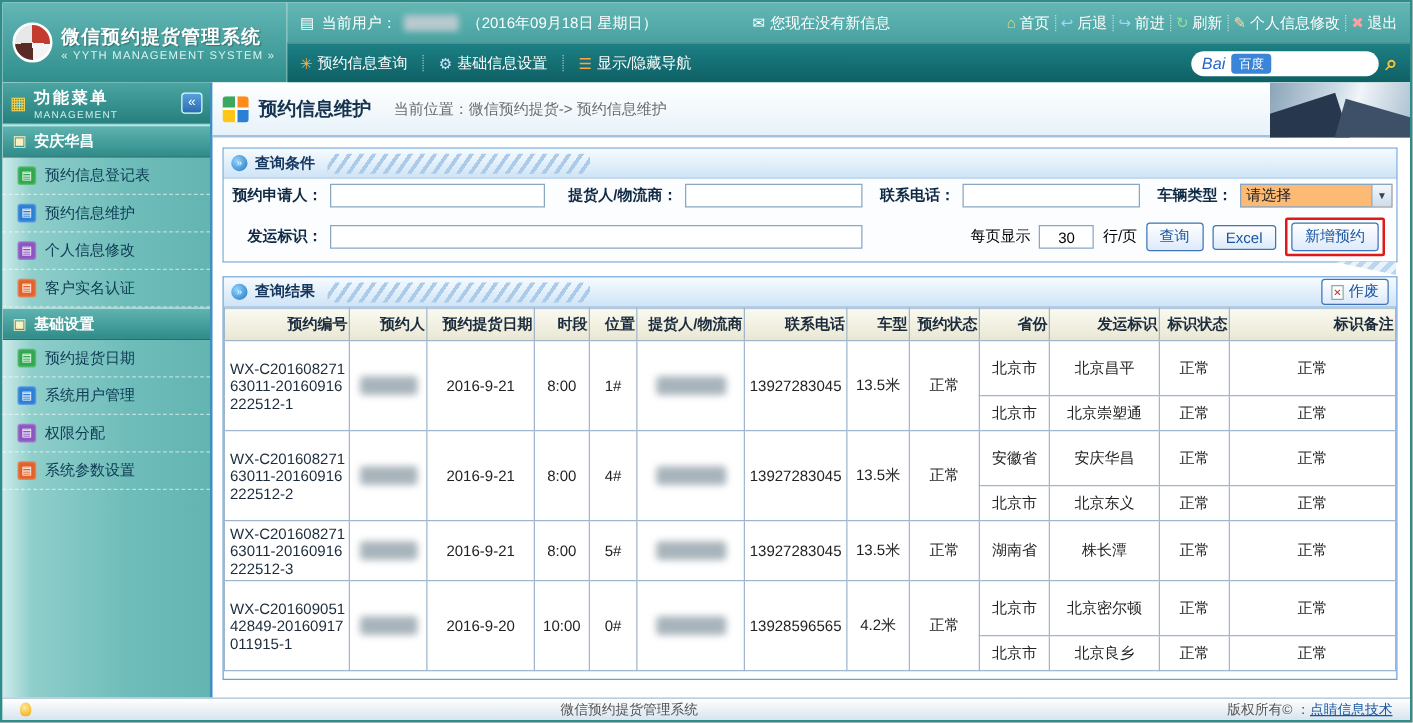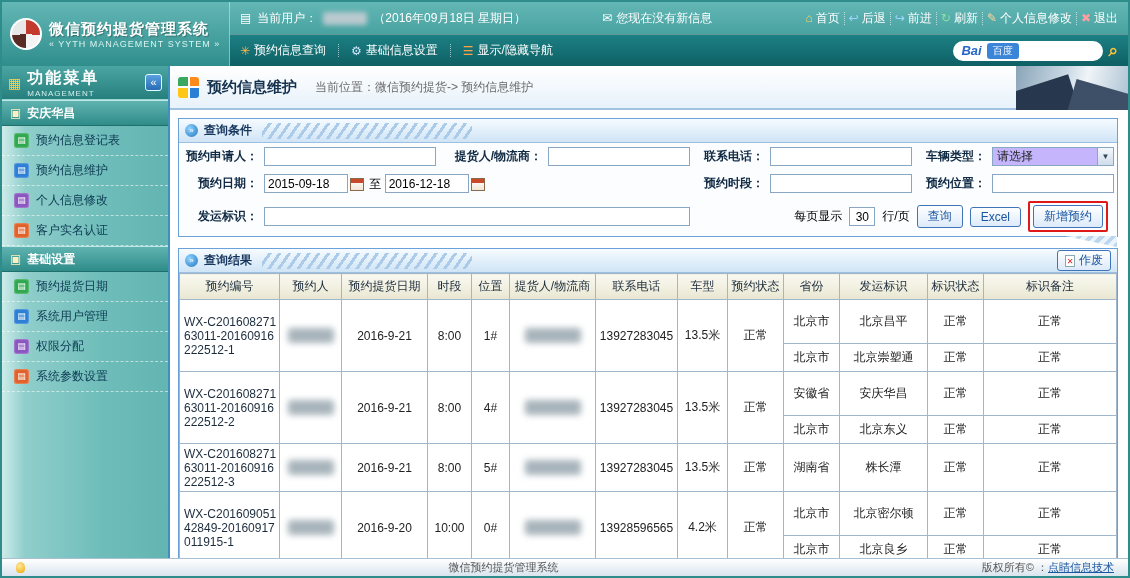--- a/index.html
+++ b/index.html
@@ -23,31 +23,31 @@
   .blur { background:#b9c9cf; border-radius:2px; filter:blur(2.5px); }
   .blur.user { width:44px; height:13px; }
   .vsep { width:1px; height:13px; border-left:1px dotted rgba(255,255,255,.6); margin:0 4px; }
   .navlink { display:flex; align-items:center; gap:3px; cursor:pointer; white-space:nowrap; }
   .msg-block { display:flex; align-items:center; gap:4px; margin-left:70px; }
   .nav-cluster { margin-left:auto; display:flex; align-items:center; }
   .menubar-item { display:flex; align-items:center; gap:4px; cursor:pointer; white-space:nowrap; }
   .baidu-wrap { margin-left:auto; display:flex; align-items:center; gap:5px; }
   .baidu-box { width:150px; height:20px; background:#fff; border-radius:10px; display:flex; align-items:center;
                gap:5px; padding:0 8px; cursor:pointer; }
-  .baidu-bai { color:#2766c8; font-weight:bold; font-style:italic; font-size:13px; }
+  .baidu-bai { color:#2766c8; font-weight:normal; font-style:italic; font-size:13px; }
   .baidu-badge { background:#3b85d8; color:#fff; border-radius:3px; font-size:10px; padding:1px 6px; }
   .magnifier { color:#f3c83d; font-size:17px; font-weight:bold; cursor:pointer; text-shadow:0 0 1px #345; }
 
   
   .sidebar { position:absolute; left:0; top:64px; bottom:18px; width:166px;
              background:linear-gradient(90deg,#cdecea,#8fcecb 14%,#6fbdba 60%,#63b5b2); overflow:hidden; }
   .sb-header { height:34px; background:linear-gradient(#4aa5a3,#267f7d); display:flex; align-items:center;
                gap:6px; padding:0 6px; border-bottom:1px solid #9ad6d3; }
   .sb-hicon { color:#ffd24a; font-size:14px; }
-  .sb-title { color:#fff; font-weight:bold; font-size:16px; letter-spacing:2px; }
+  .sb-title { color:#fff; font-weight:bold; font-size:13px; letter-spacing:2px; }
   .sb-sub { color:#d2efee; font-size:8px; letter-spacing:1px; }
   .sb-collapse { margin-left:auto; width:17px; height:17px; background:linear-gradient(#5aa0e0,#2a6cb4);
                  border:1px solid #dff; border-radius:3px; color:#fff; font-size:11px; line-height:15px;
                  text-align:center; cursor:pointer; }
   .sb-section { height:26px; background:linear-gradient(#5fb3b0,#2f8c89); color:#fff; font-weight:bold;
                 display:flex; align-items:center; gap:6px; padding:0 8px; border-top:1px solid #bfe6e4;
                 border-bottom:1px solid #1f6f6d; cursor:pointer; }
   .sb-sec-ic { font-size:12px; color:#fdf0c0; }
   .sb-item { height:30px; display:flex; align-items:center; gap:7px; padding:0 6px 0 12px; color:#0c3a52;
              border-bottom:1px dashed rgba(255,255,255,.55); cursor:pointer; }
@@ -91,45 +91,45 @@
              background:repeating-linear-gradient(-45deg,#bcd6ee 0 4px,#eaf3fb 4px 8px);
              clip-path:polygon(0 0,100% 0,100% 100%); }
 
   
   .qform { width:100%; border-collapse:collapse; background:#fbfdff; }
   .qform td { padding:4px 3px; vertical-align:middle; }
   td.lbl { text-align:right; color:#102a43; font-weight:bold; white-space:nowrap; }
   .inp { height:19px; border:1px solid #89a6c2; background:#fff; width:100%; font-size:12px; padding:0 3px;
          font-family:"Liberation Sans",sans-serif; }
   .inp.date { width:84px; }
-  .inp.tiny { width:26px; text-align:center; }
+  .inp.tiny { width:44px; text-align:center; }
   .cal { display:inline-block; width:14px; height:13px; border:1px solid #8a6a4a;
          background:linear-gradient(#fff,#f2e6d6); position:relative; vertical-align:middle; margin:0 2px;
          cursor:pointer; }
   .cal::before { content:""; position:absolute; top:0; left:0; right:0; height:4px; background:#c84a2a; }
-  .fake-select { height:19px; border:1px solid #89a6c2; background:#c4b5fd; display:flex; align-items:center;
+  .fake-select { height:19px; border:1px solid #89a6c2; background:#fdba74; display:flex; align-items:center;
                  cursor:pointer; }
   .fake-select .sel-text { flex:1; padding:0 4px; color:#222; }
   .fake-select .dd { width:16px; text-align:center; background:linear-gradient(#f4f8fc,#cfdceb);
                      border-left:1px solid #89a6c2; font-size:8px; color:#345; line-height:17px; }
   .pager { display:flex; align-items:center; justify-content:flex-end; gap:7px; padding-right:6px; }
   .red-annot { position:relative; padding:4px 5px; }
   .red-annot::before { content:""; position:absolute; inset:0; border:2px solid #e01818; border-radius:2px;
                        pointer-events:none; }
 
   
   .panel.results { margin-top:11px; height:323px; overflow:hidden; }
   .void-btn { margin-left:auto; display:flex; align-items:center; gap:4px; padding:1px 7px;
               border:1px solid #3f74b8; border-radius:3px; background:linear-gradient(#fff,#ddeafa);
               color:#1a56a0; cursor:pointer; }
   .doc-ic { display:inline-block; width:10px; height:12px; border:1px solid #8aa; background:#fff;
             color:#e02020; font-size:8px; line-height:11px; text-align:center; font-weight:bold; }
   .rtable { border-collapse:collapse; width:100%; table-layout:fixed; }
-  .rtable th { background:linear-gradient(#faf9f0,#e9e7d2); border:1px solid #9fb6cc; font-weight:normal;
-               color:#1c2c3c; height:26px; padding:2px 1px; font-size:12px; }
+  .rtable th { background:linear-gradient(#faf9f0,#e9e7d2); border:1px solid #9fb6cc; font-weight:bold;
+               color:#1c2c3c; height:26px; padding:2px 1px; font-size:12px;text-align:right; }
   .rtable td { border:1px solid #9fb6cc; text-align:center; padding:2px; color:#222; background:#fff;
                font-size:12px; overflow:hidden; }
   td.bno { text-align:left; word-break:break-all; padding-left:4px; color:#1c2c3c; }
   tr.rA { height:44px; } tr.rB { height:28px; } tr.rC { height:48px; }
   .blurcell { width:46px; height:15px; margin:0 auto; background:#a8b4bb; border-radius:3px; filter:blur(3px); }
 
   
   .footer { position:absolute; left:0; right:0; bottom:0; height:18px;
             background:linear-gradient(#ffffff,#d8e4ee); border-top:1px solid #a8c0d4;
             display:flex; align-items:center; font-size:11px; color:#555; }
@@ -307,32 +307,20 @@
           <td><input class="inp" style=""></td>
           <td class="lbl">联系电话：</td>
           <td><input class="inp" style=""></td>
           <td class="lbl">车辆类型：</td>
           <td>
             <div class="fake-select">
               <span class="sel-text">请选择</span>
               <span class="dd">▼</span>
             </div>
           </td>
-        </tr>
-        <tr>
-          <td class="lbl">预约日期：</td>
-          <td colspan="3">
-            <input class="inp date" value="2015-09-18" style=""><span class="cal"></span>
-            <span>至</span>
-            <input class="inp date" value="2016-12-18" style=""><span class="cal"></span>
-          </td>
-          <td class="lbl">预约时段：</td>
-          <td><input class="inp" style=""></td>
-          <td class="lbl">预约位置：</td>
-          <td><input class="inp" style=""></td>
         </tr>
         <tr>
           <td class="lbl">发运标识：</td>
           <td colspan="3"><input class="inp" style=""></td>
           <td colspan="4">
             <div class="pager">
               <span>每页显示</span>
               <input class="inp tiny" value="30" style="">
               <span>行/页</span>
               <span class="btn">查询</span>

